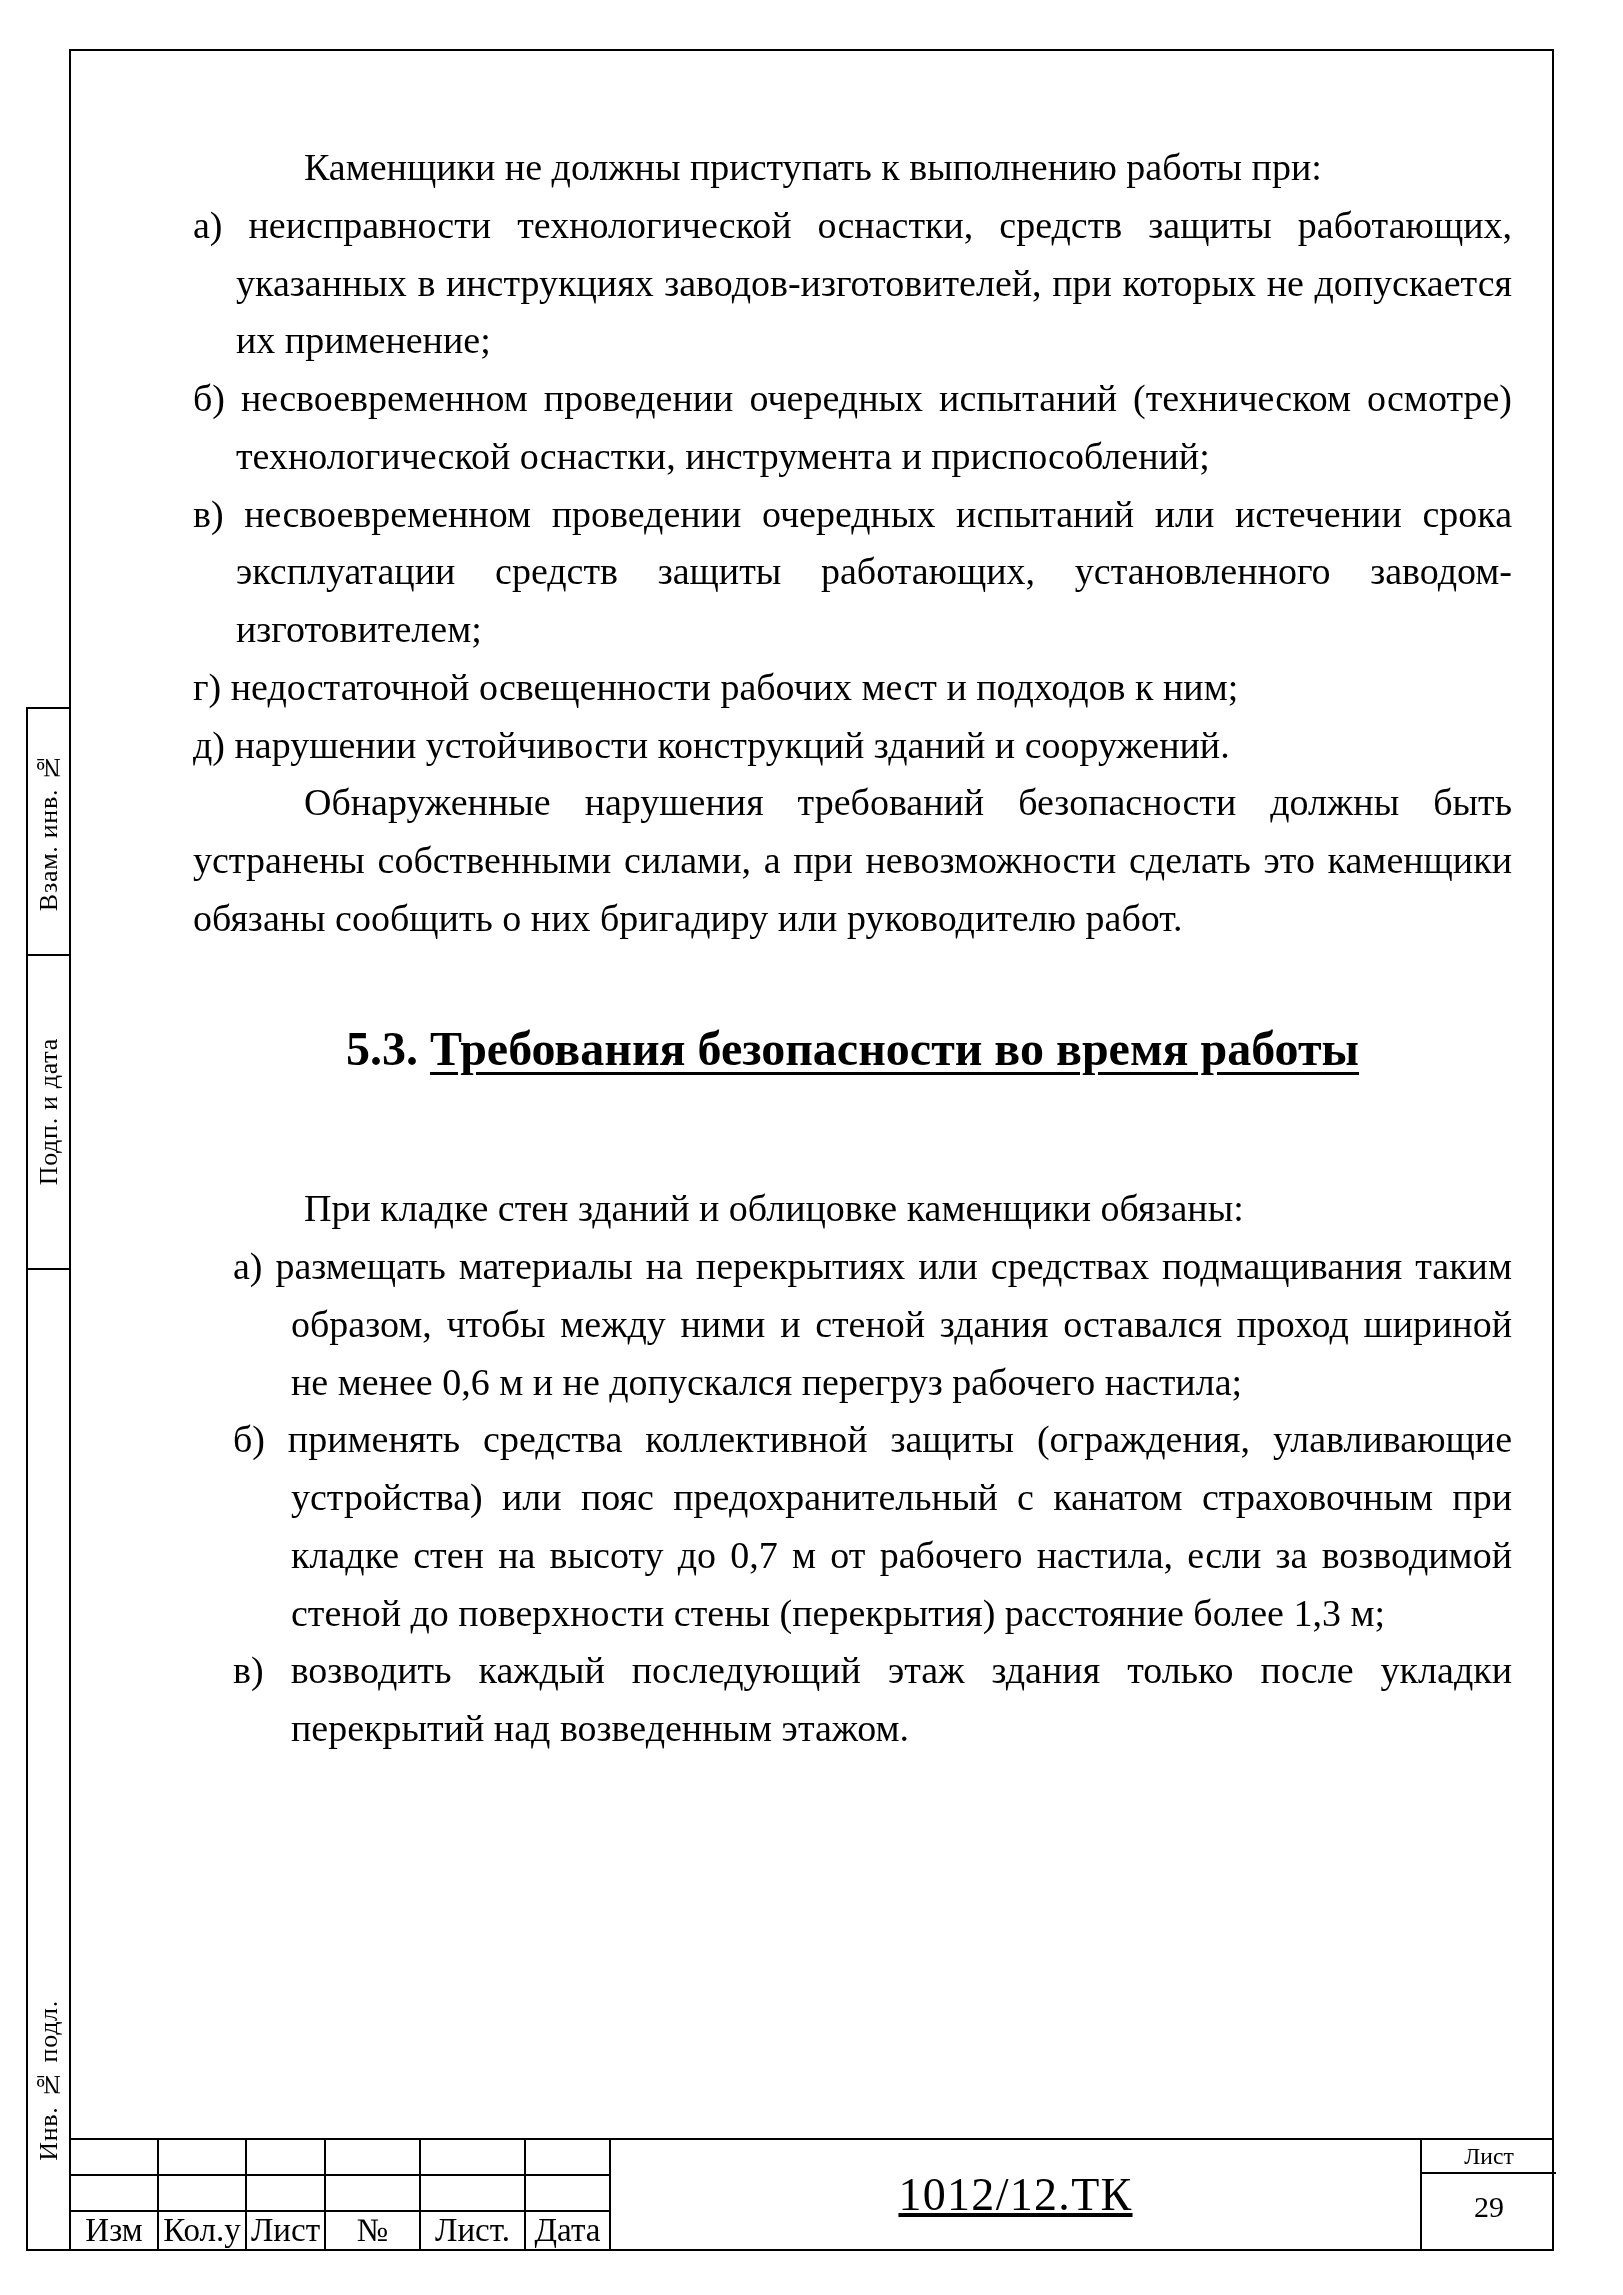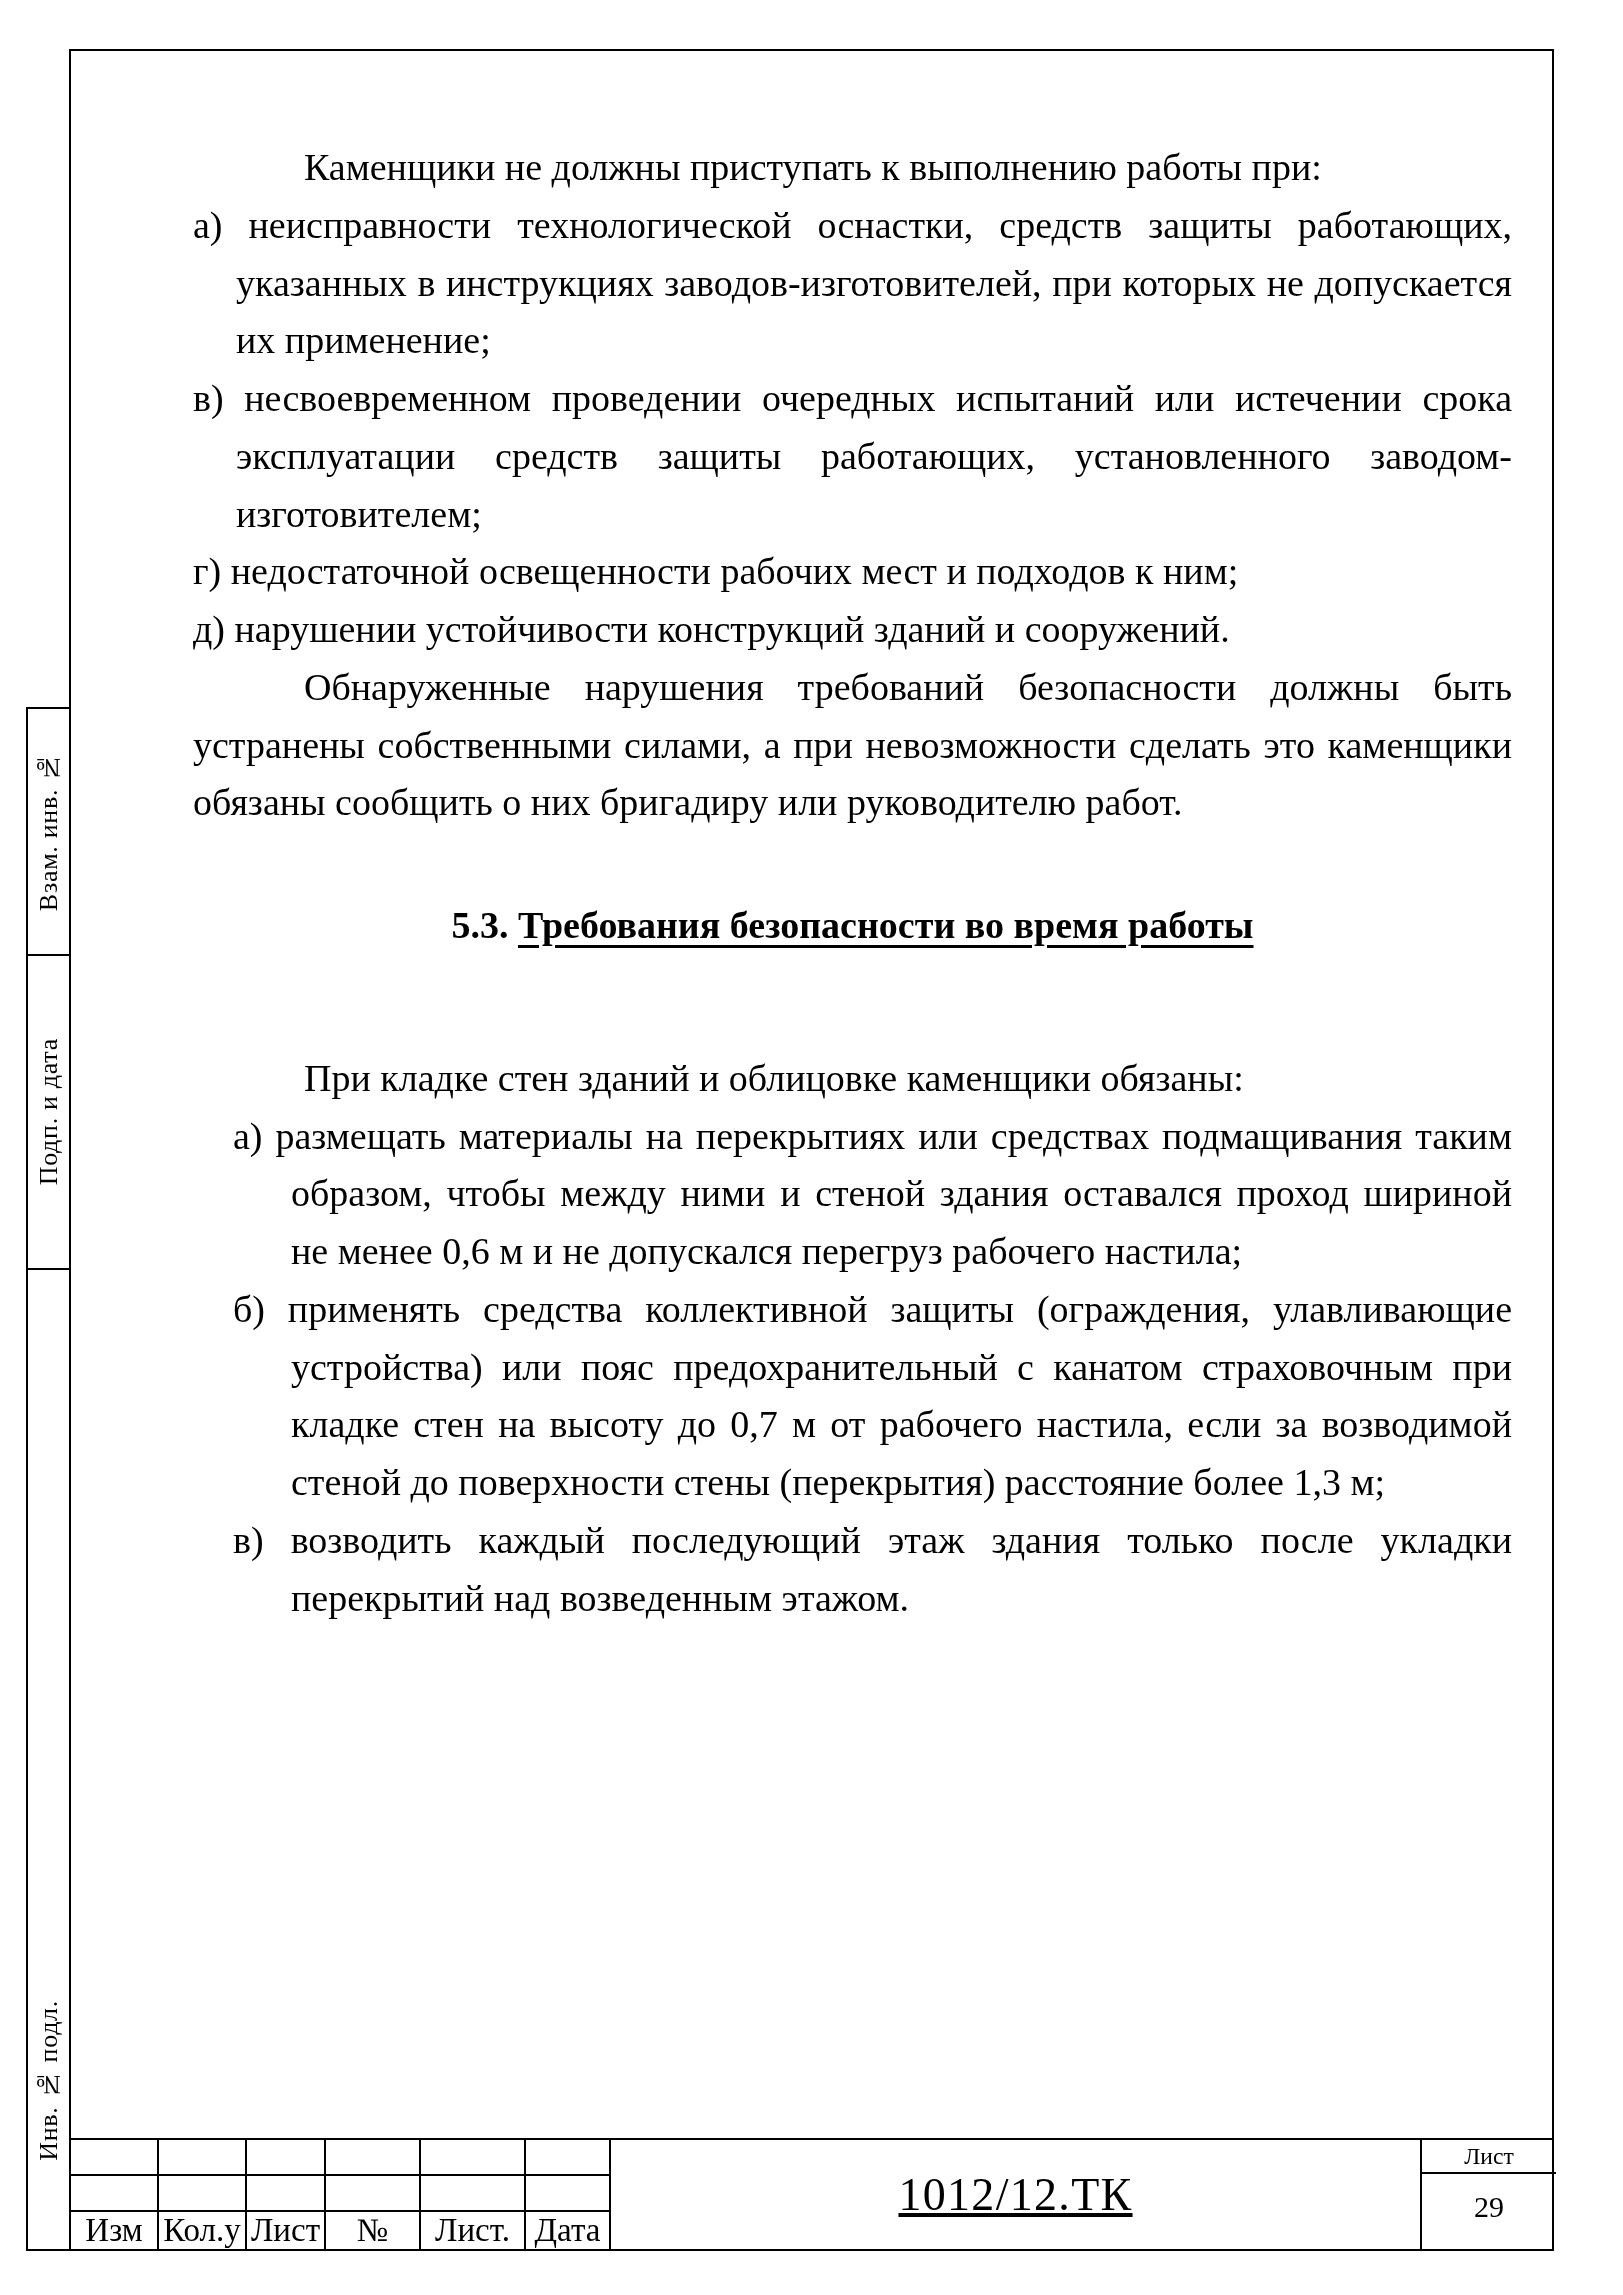--- a/index.html
+++ b/index.html
@@ -52,21 +52,21 @@
     text-align: justify;
   }
   .par { text-indent: 111px; }
   .item1 { padding-left: 43px; text-indent: -43px; }
   .item2 { padding-left: 58px; text-indent: -58px; margin-left: 40px; }
   .heading {
     margin-top: 65px;
     margin-bottom: 95px;
     text-align: center;
     font-weight: bold;
-    font-size: 38px;
+    font-size: 48px;
     text-indent: 0;
   }
   .heading .u {
     text-decoration: underline;
     text-decoration-thickness: 2.6px;
     text-underline-offset: 6.5px;
   }
 
   
   .tb {
@@ -136,20 +136,21 @@
     </div>
     <div class="stamp-sec s3">
       <span class="stamp-label">Инв. № подл.</span>
     </div>
   </aside>
 
   <main class="content">
     <p class="par">Каменщики не должны приступать к выполнению работы при:</p>
 
     <p class="item1"><span>а)</span> <span>неисправности технологической оснастки, средств защиты работающих, указанных в инструкциях заводов-изготовителей, при которых не допускается их применение;</span></p>
+    <p class="item1"><span>б)</span> <span>несвоевременном проведении очередных испытаний (техническом осмотре) технологической оснастки, инструмента и приспособлений;</span></p>
     <p class="item1"><span>в)</span> <span>несвоевременном проведении очередных испытаний или истечении срока эксплуатации средств защиты работающих, установленного заводом-изготовителем;</span></p>
     <p class="item1"><span>г)</span> <span>недостаточной освещенности рабочих мест и подходов к ним;</span></p>
     <p class="item1"><span>д)</span> <span>нарушении устойчивости конструкций зданий и сооружений.</span></p>
 
     <p class="par">Обнаруженные нарушения требований безопасности должны быть устранены собственными силами, а при невозможности сделать это каменщики обязаны сообщить о них бригадиру или руководителю работ.</p>
 
     <h2 class="heading"><span>5.3.</span> <span class="u">Требования безопасности во время работы</span></h2>
 
     <p class="par">При кладке стен зданий и облицовке каменщики обязаны:</p>
 

